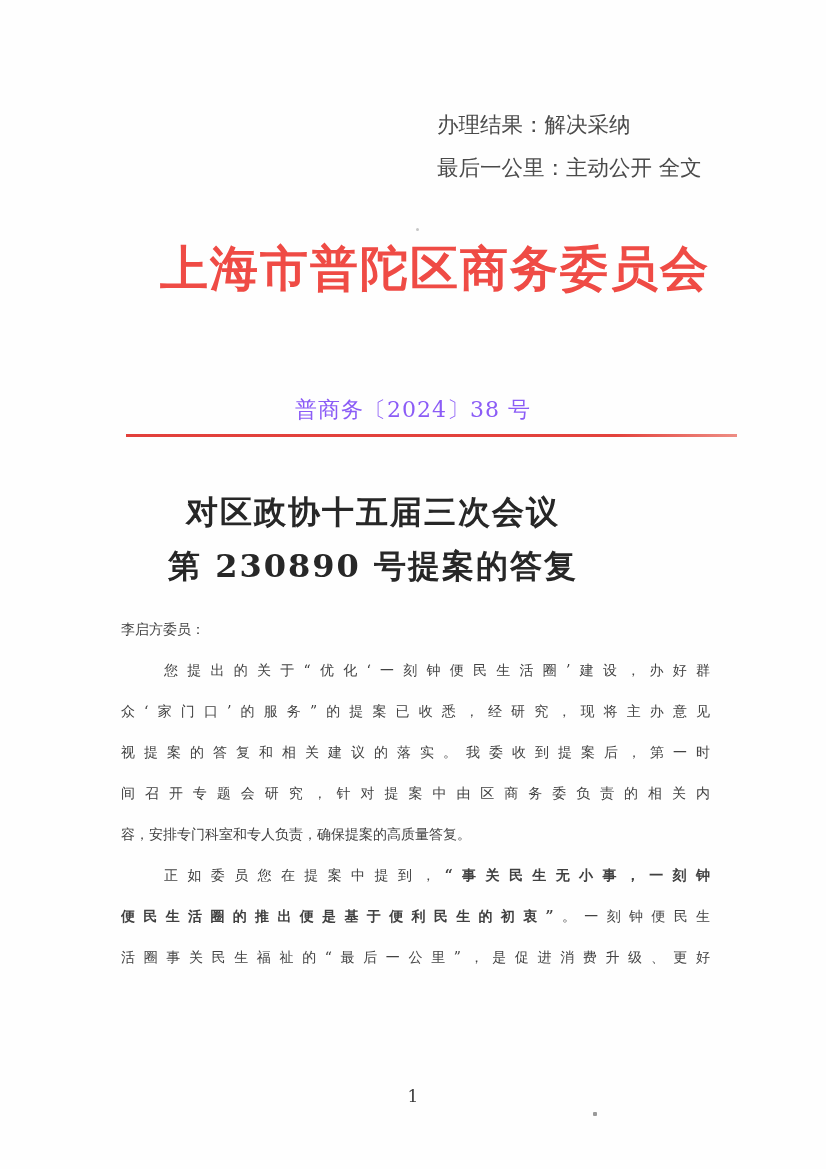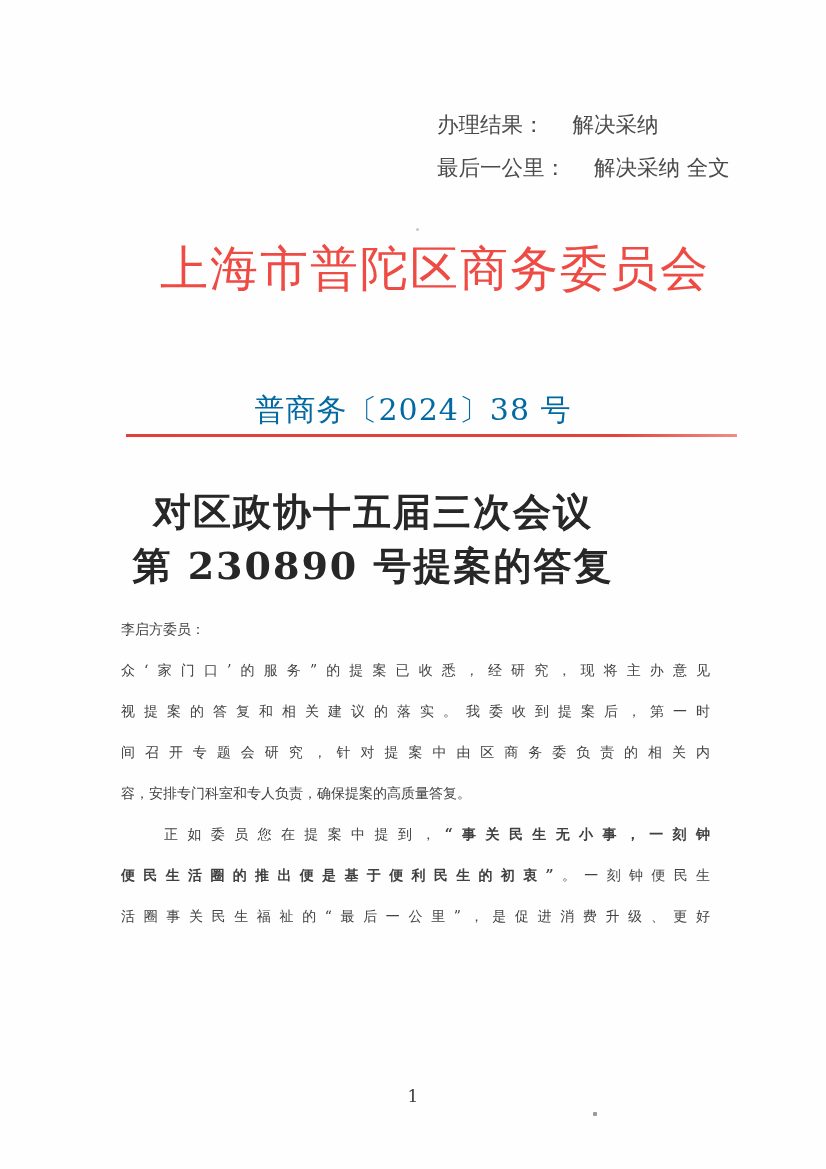--- a/index.html
+++ b/index.html
@@ -14,66 +14,66 @@
 
   
   .annotations {
     position: absolute;
     left: 437px;
     top: 103px;
     font-size: 21.5px;
     color: #4a4a4a;
   }
   .ann-row { height: 43px; line-height: 43px; white-space: nowrap; }
-  .ann-value { margin-left: 28px; }
+  .ann-value { margin-left: 0; }
 
   
   .org-name {
     position: absolute;
     left: 160px;
     top: 243px;
     height: 50px;
     line-height: 50px;
     font-size: 48px;
-    font-weight: 400;
+    font-weight: 700;
     letter-spacing: 2px;
     color: #ef4b45;
     white-space: nowrap;
   }
 
   .doc-number {
     position: absolute;
     left: 0;
     top: 396px;
     width: 826px;
     height: 28px;
     line-height: 28px;
     text-align: center;
-    font-size: 30px;
+    font-size: 22px;
     letter-spacing: 1px;
-    color: #0369a1;
+    color: #8b5cf6;
   }
 
   .red-rule {
     position: absolute;
     left: 126px;
     top: 434px;
     width: 611px;
     height: 3px;
     background: linear-gradient(90deg, #e2403b 0%, #e3423c 80%, #ee8d84 100%);
   }
 
   
   .doc-title {
     position: absolute;
     left: 0;
     top: 485px;
     width: 746px;
     text-align: center;
-    font-size: 38px;
+    font-size: 32px;
     font-weight: 700;
     letter-spacing: 2px;
     color: #272727;
     line-height: 54px;
   }
 
   
   .body-text {
     position: absolute;
     left: 121px;
@@ -116,38 +116,41 @@
 </head>
 <body>
 
 <div class="page">
 
   <div class="annotations">
     <div class="ann-row">
       <span class="ann-label">办理结果：</span><span class="ann-value">解决采纳</span>
     </div>
     <div class="ann-row">
-      <span class="ann-label">最后一公里：</span><span class="ann-value">解决采纳 全文</span>
+      <span class="ann-label">最后一公里：</span><span class="ann-value">主动公开 全文</span>
     </div>
   </div>
 
   <div class="org-name">上海市普陀区商务委员会</div>
 
   <div class="doc-number">普商务〔2024〕38 号</div>
 
   <div class="red-rule"></div>
 
   <div class="doc-title">
     <div>对区政协十五届三次会议</div>
     <div>第 230890 号提案的答复</div>
   </div>
 
   <div class="body-text">
     <div class="line">
       <span>李启方委员：</span>
+    </div>
+    <div class="line fill indent">
+      <span>您提出的关于“优化‘一刻钟便民生活圈’建设，办好群</span>
     </div>
     <div class="line fill">
       <span>众‘家门口’的服务”的提案已收悉，经研究，现将主办意见</span>
     </div>
     <div class="line fill">
       <span>视提案的答复和相关建议的落实。我委收到提案后，第一时</span>
     </div>
     <div class="line fill">
       <span>间召开专题会研究，针对提案中由区商务委负责的相关内</span>
     </div>

